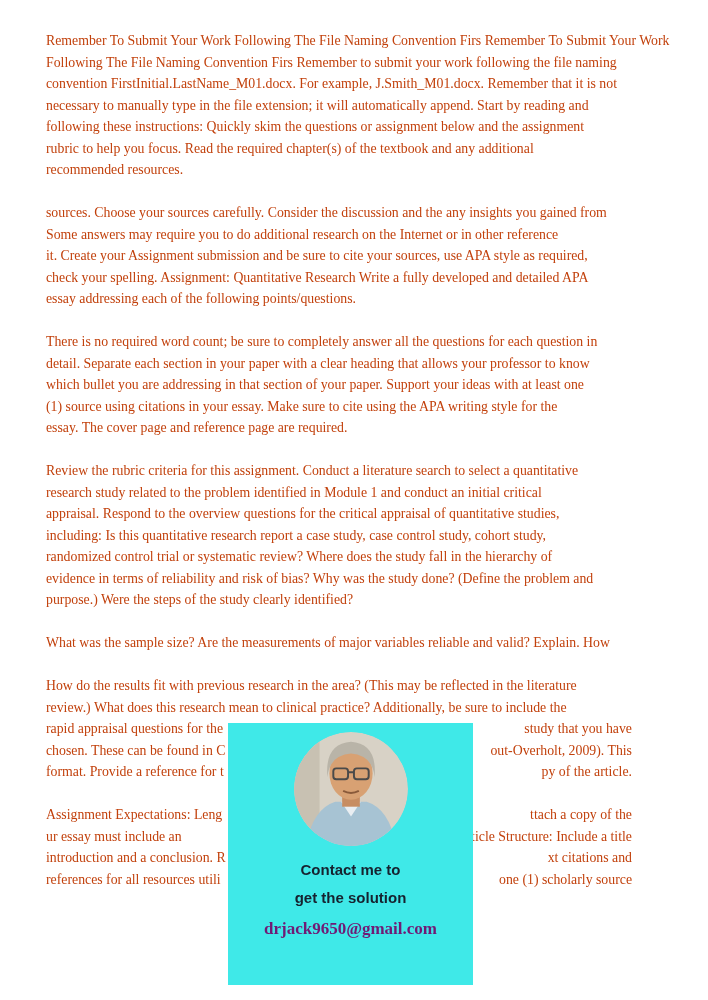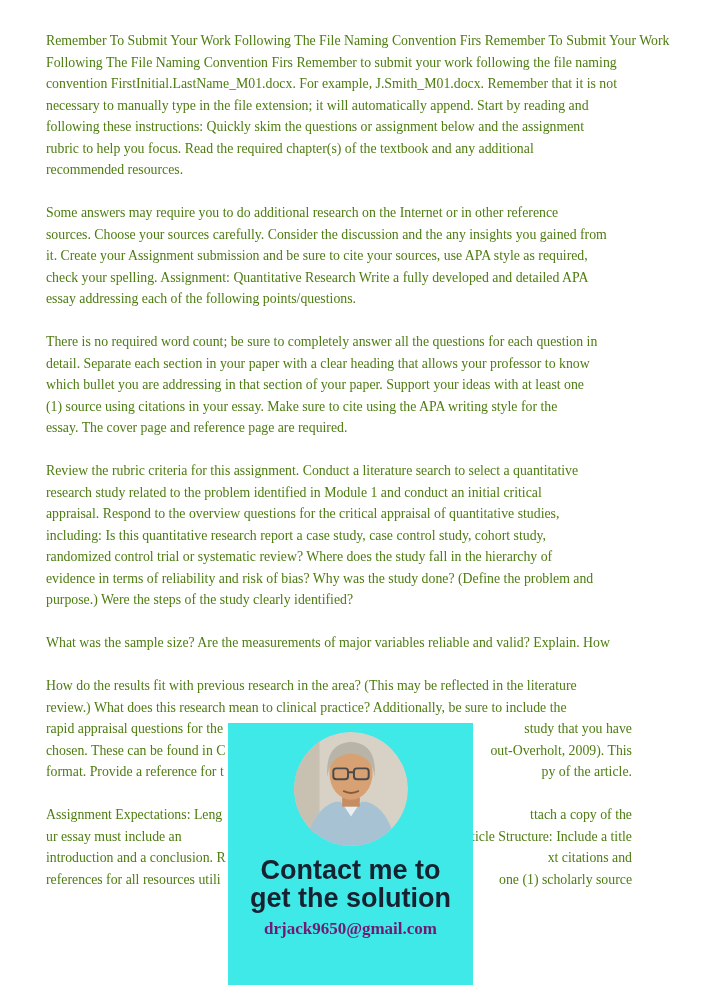--- a/index.html
+++ b/index.html
@@ -12,21 +12,21 @@
     background: #ffffff;
     position: relative;
     overflow: hidden;
     font-family: "Liberation Serif", serif;
   }
   .doc {
     position: absolute;
     left: 46px;
     top: 30px;
     width: 586px;
-    color: #4d7c0f;
+    color: #c2410c;
     font-size: 13.8px;
     line-height: 21.5px;
   }
   .para {
     margin: 0 0 21.5px 0;
   }
   .line {
     white-space: nowrap;
   }
   .line.split {
@@ -51,21 +51,21 @@
     border-radius: 50%;
     overflow: hidden;
     margin-top: 9px;
     flex: 0 0 auto;
   }
   .contact-heading {
     margin-top: 10px;
     text-align: center;
     font-family: "Liberation Sans", sans-serif;
     font-weight: bold;
-    font-size: 27px;
+    font-size: 15px;
     line-height: 28px;
     color: #16222f;
   }
   .contact-email {
     margin-top: 7px;
     text-align: center;
     font-family: "Liberation Serif", serif;
     font-weight: bold;
     font-size: 17px;
     color: #701a75;
@@ -78,22 +78,22 @@
     <div class="para">
       <div class="line">Remember To Submit Your Work Following The File Naming Convention Firs Remember To Submit Your Work</div>
       <div class="line">Following The File Naming Convention Firs Remember to submit your work following the file naming</div>
       <div class="line">convention FirstInitial.LastName_M01.docx. For example, J.Smith_M01.docx. Remember that it is not</div>
       <div class="line">necessary to manually type in the file extension; it will automatically append. Start by reading and</div>
       <div class="line">following these instructions: Quickly skim the questions or assignment below and the assignment</div>
       <div class="line">rubric to help you focus. Read the required chapter(s) of the textbook and any additional</div>
       <div class="line">recommended resources.</div>
     </div>
     <div class="para">
+      <div class="line">sources. Choose your sources carefully. Consider the discussion and the any insights you gained from</div>
       <div class="line">Some answers may require you to do additional research on the Internet or in other reference</div>
-      <div class="line">sources. Choose your sources carefully. Consider the discussion and the any insights you gained from</div>
       <div class="line">it. Create your Assignment submission and be sure to cite your sources, use APA style as required,</div>
       <div class="line">check your spelling. Assignment: Quantitative Research Write a fully developed and detailed APA</div>
       <div class="line">essay addressing each of the following points/questions.</div>
     </div>
     <div class="para">
       <div class="line">There is no required word count; be sure to completely answer all the questions for each question in</div>
       <div class="line">detail. Separate each section in your paper with a clear heading that allows your professor to know</div>
       <div class="line">which bullet you are addressing in that section of your paper. Support your ideas with at least one</div>
       <div class="line">(1) source using citations in your essay. Make sure to cite using the APA writing style for the</div>
       <div class="line">essay. The cover page and reference page are required.</div>

